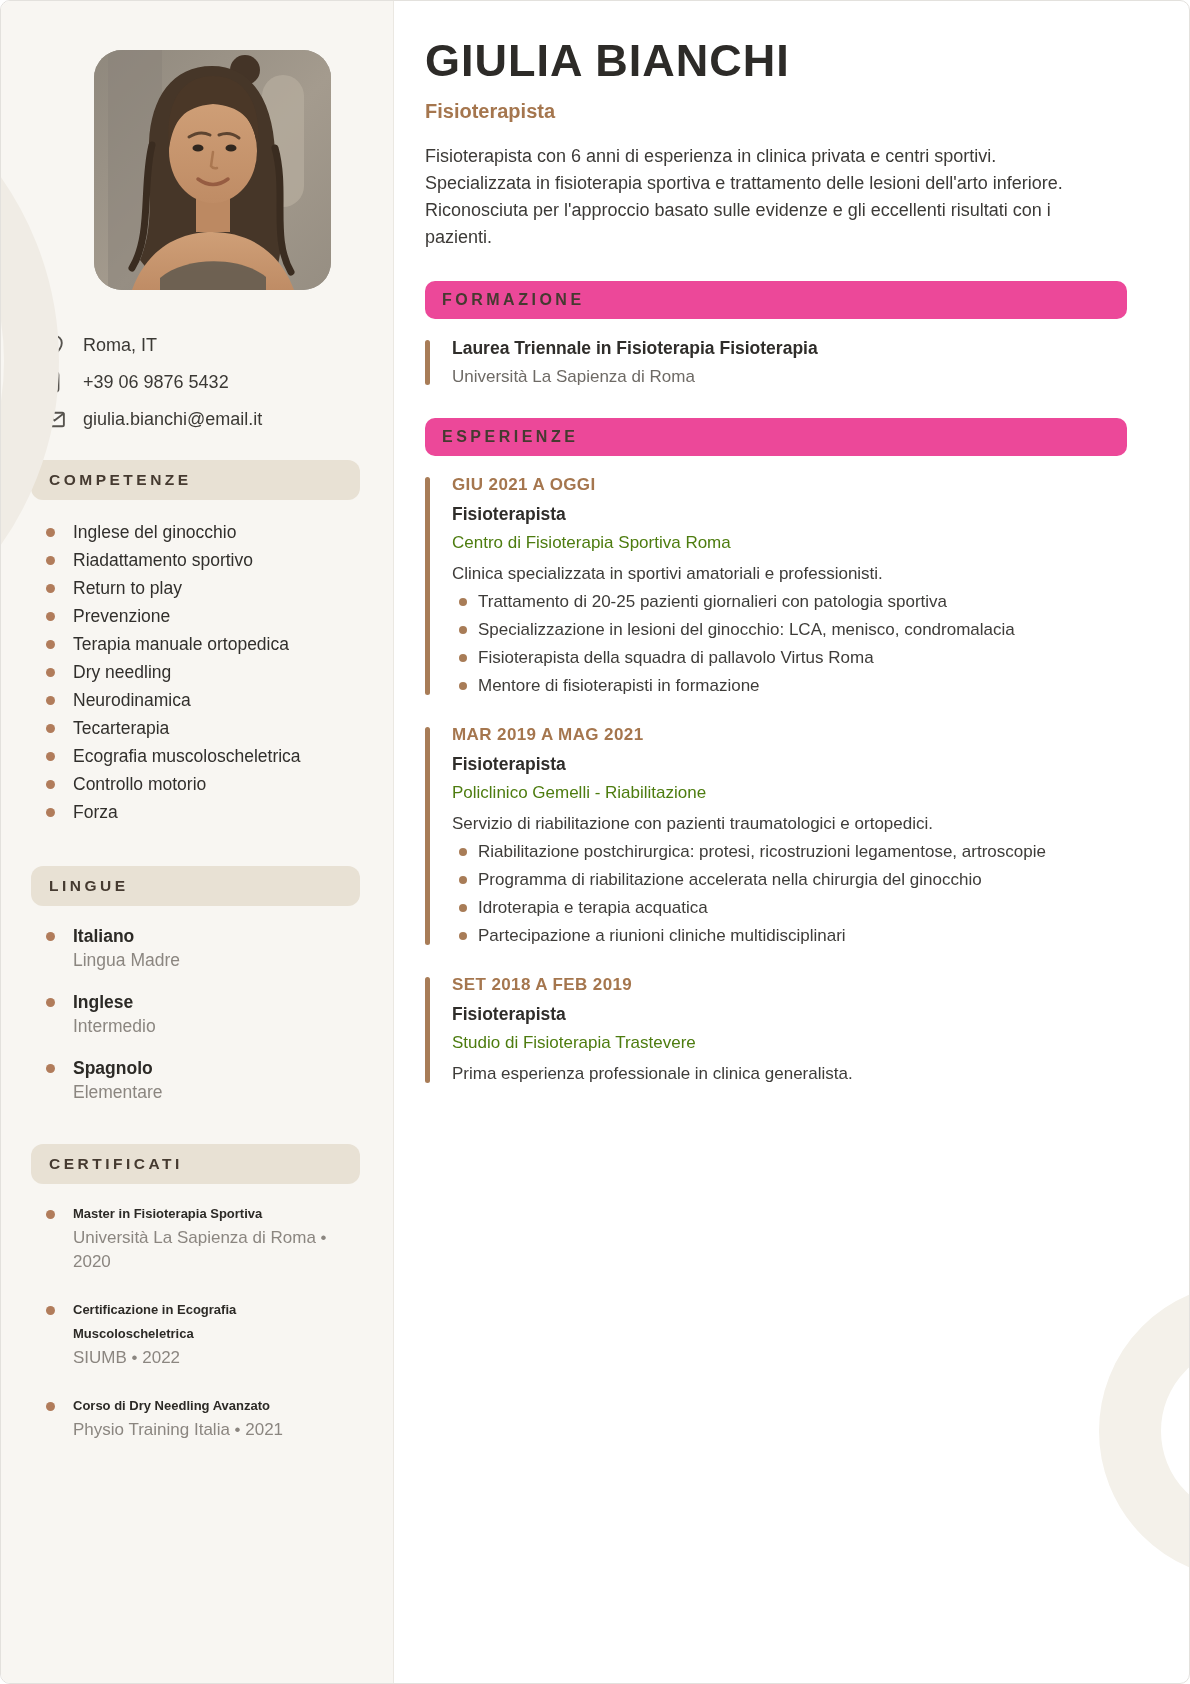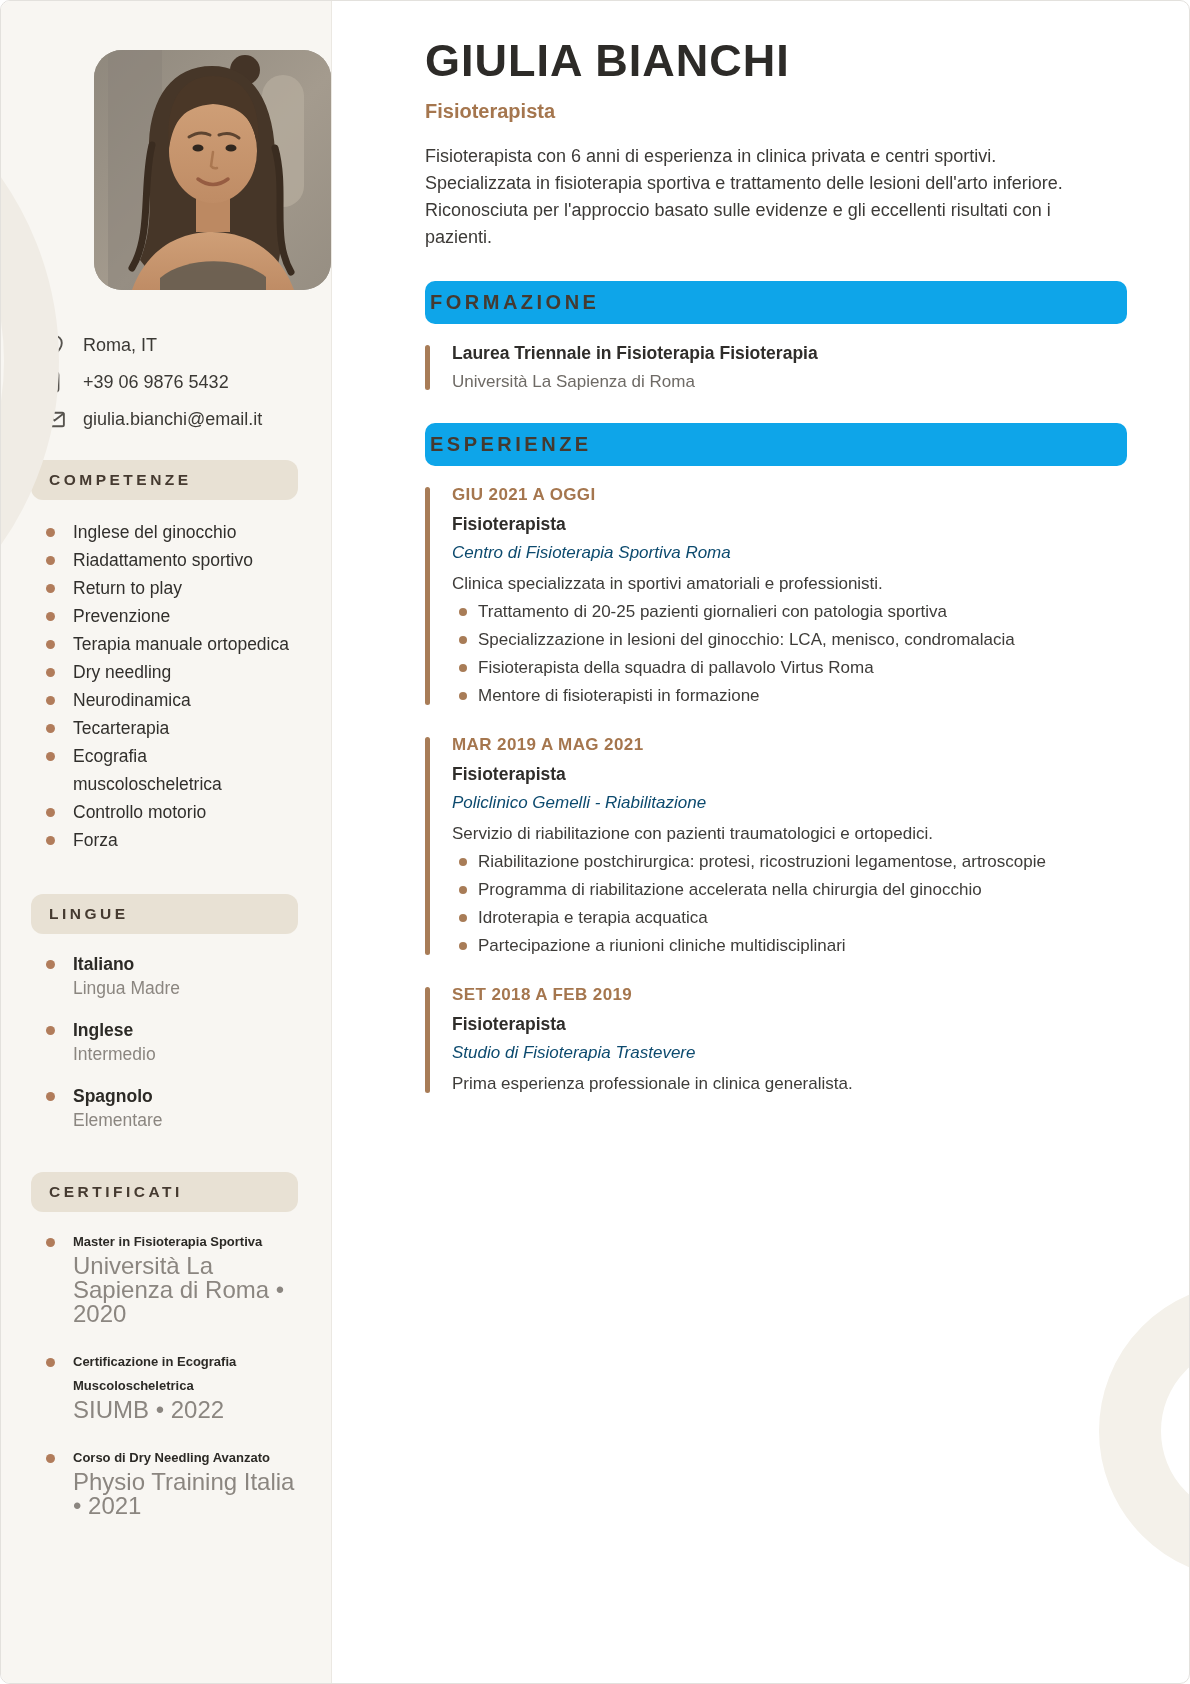--- a/index.html
+++ b/index.html
@@ -11,21 +11,21 @@
     width:1190px; height:1684px;
     background:#ffffff;
     border:1px solid #e3e1dd;
     border-radius:10px;
     overflow:hidden;
   }
 
   
   .sidebar {
     position:absolute; left:0; top:0; bottom:0;
-    width:331px;
+    width:393px;
     background:#f8f6f2;
     border-right:1px solid #ebe8e2;
     padding:45px 33px 40px 30px;
     overflow:hidden;
     z-index:1;
   }
   .ring-top {
     position:absolute; left:-582px; top:40px;
     width:640px; height:640px; border-radius:50%;
     border:55px solid #f0ece5;
@@ -86,21 +86,21 @@
   .lang-item, .cert-item { position:relative; padding-left:30px; margin-bottom:18px; }
   .lang-item::before, .cert-item::before {
     content:""; position:absolute; left:3px; top:8px;
     width:9px; height:9px; border-radius:50%;
     background:#b17c5b;
   }
   .lang-name { font-size:17.5px; font-weight:bold; color:#2c2a26; line-height:24px; }
   .lang-level { font-size:17.5px; color:#8b8680; line-height:24px; }
   .cert-item { margin-bottom:24px; }
   .cert-name { font-size:13px; font-weight:bold; color:#2c2a26; line-height:24px; }
-  .cert-issuer { font-size:24px; color:#8b8680; line-height:24px; }
+  .cert-issuer { font-size:17px; color:#8b8680; line-height:24px; }
 
   
   .main {
     position:relative;
     margin-left:393px;
     padding:36px 62px 40px 31px;
     z-index:1;
   }
   .name {
     font-size:45px; font-weight:bold;
@@ -114,24 +114,24 @@
     color:#a5764e;
   }
   .summary {
     margin-top:20px;
     font-size:18px; line-height:27px;
     color:#3c3a37;
     max-width:655px;
   }
 
   .main-pill {
-    background:#0ea5e9;
+    background:#ec4899;
     border-radius:10px;
-    padding:10px 5px;
-    font-size:20px; font-weight:bold;
+    padding:10px 17px;
+    font-size:16px; font-weight:bold;
     letter-spacing:3.5px;
     color:#453a30;
     margin-top:30px;
     margin-bottom:18px;
   }
 
   .entry {
     position:relative;
     padding-left:27px;
     margin-bottom:26px;
@@ -144,22 +144,22 @@
   .entry-date {
     font-size:17px; font-weight:bold;
     color:#a5764e; letter-spacing:0.4px;
     line-height:22px; margin-bottom:7px;
   }
   .entry-role {
     font-size:17.5px; font-weight:bold;
     color:#2f2d2a; line-height:22px; margin-bottom:7px;
   }
   .entry-company {
-    font-size:17px; font-style:italic;
-    color:#0c4a6e; line-height:22px; margin-bottom:7px;
+    font-size:17px; 
+    color:#4d7c0f; line-height:22px; margin-bottom:7px;
   }
   .entry-sub { font-size:17px; color:#6e6a65; line-height:22px; }
   .entry-desc {
     font-size:17px; color:#3e3c39; line-height:25px;
     margin-bottom:3px; max-width:645px;
   }
   ul.exp-bullets { list-style:none; }
   ul.exp-bullets li {
     position:relative; padding-left:26px;
     font-size:17px; color:#3e3c39; line-height:25px;

